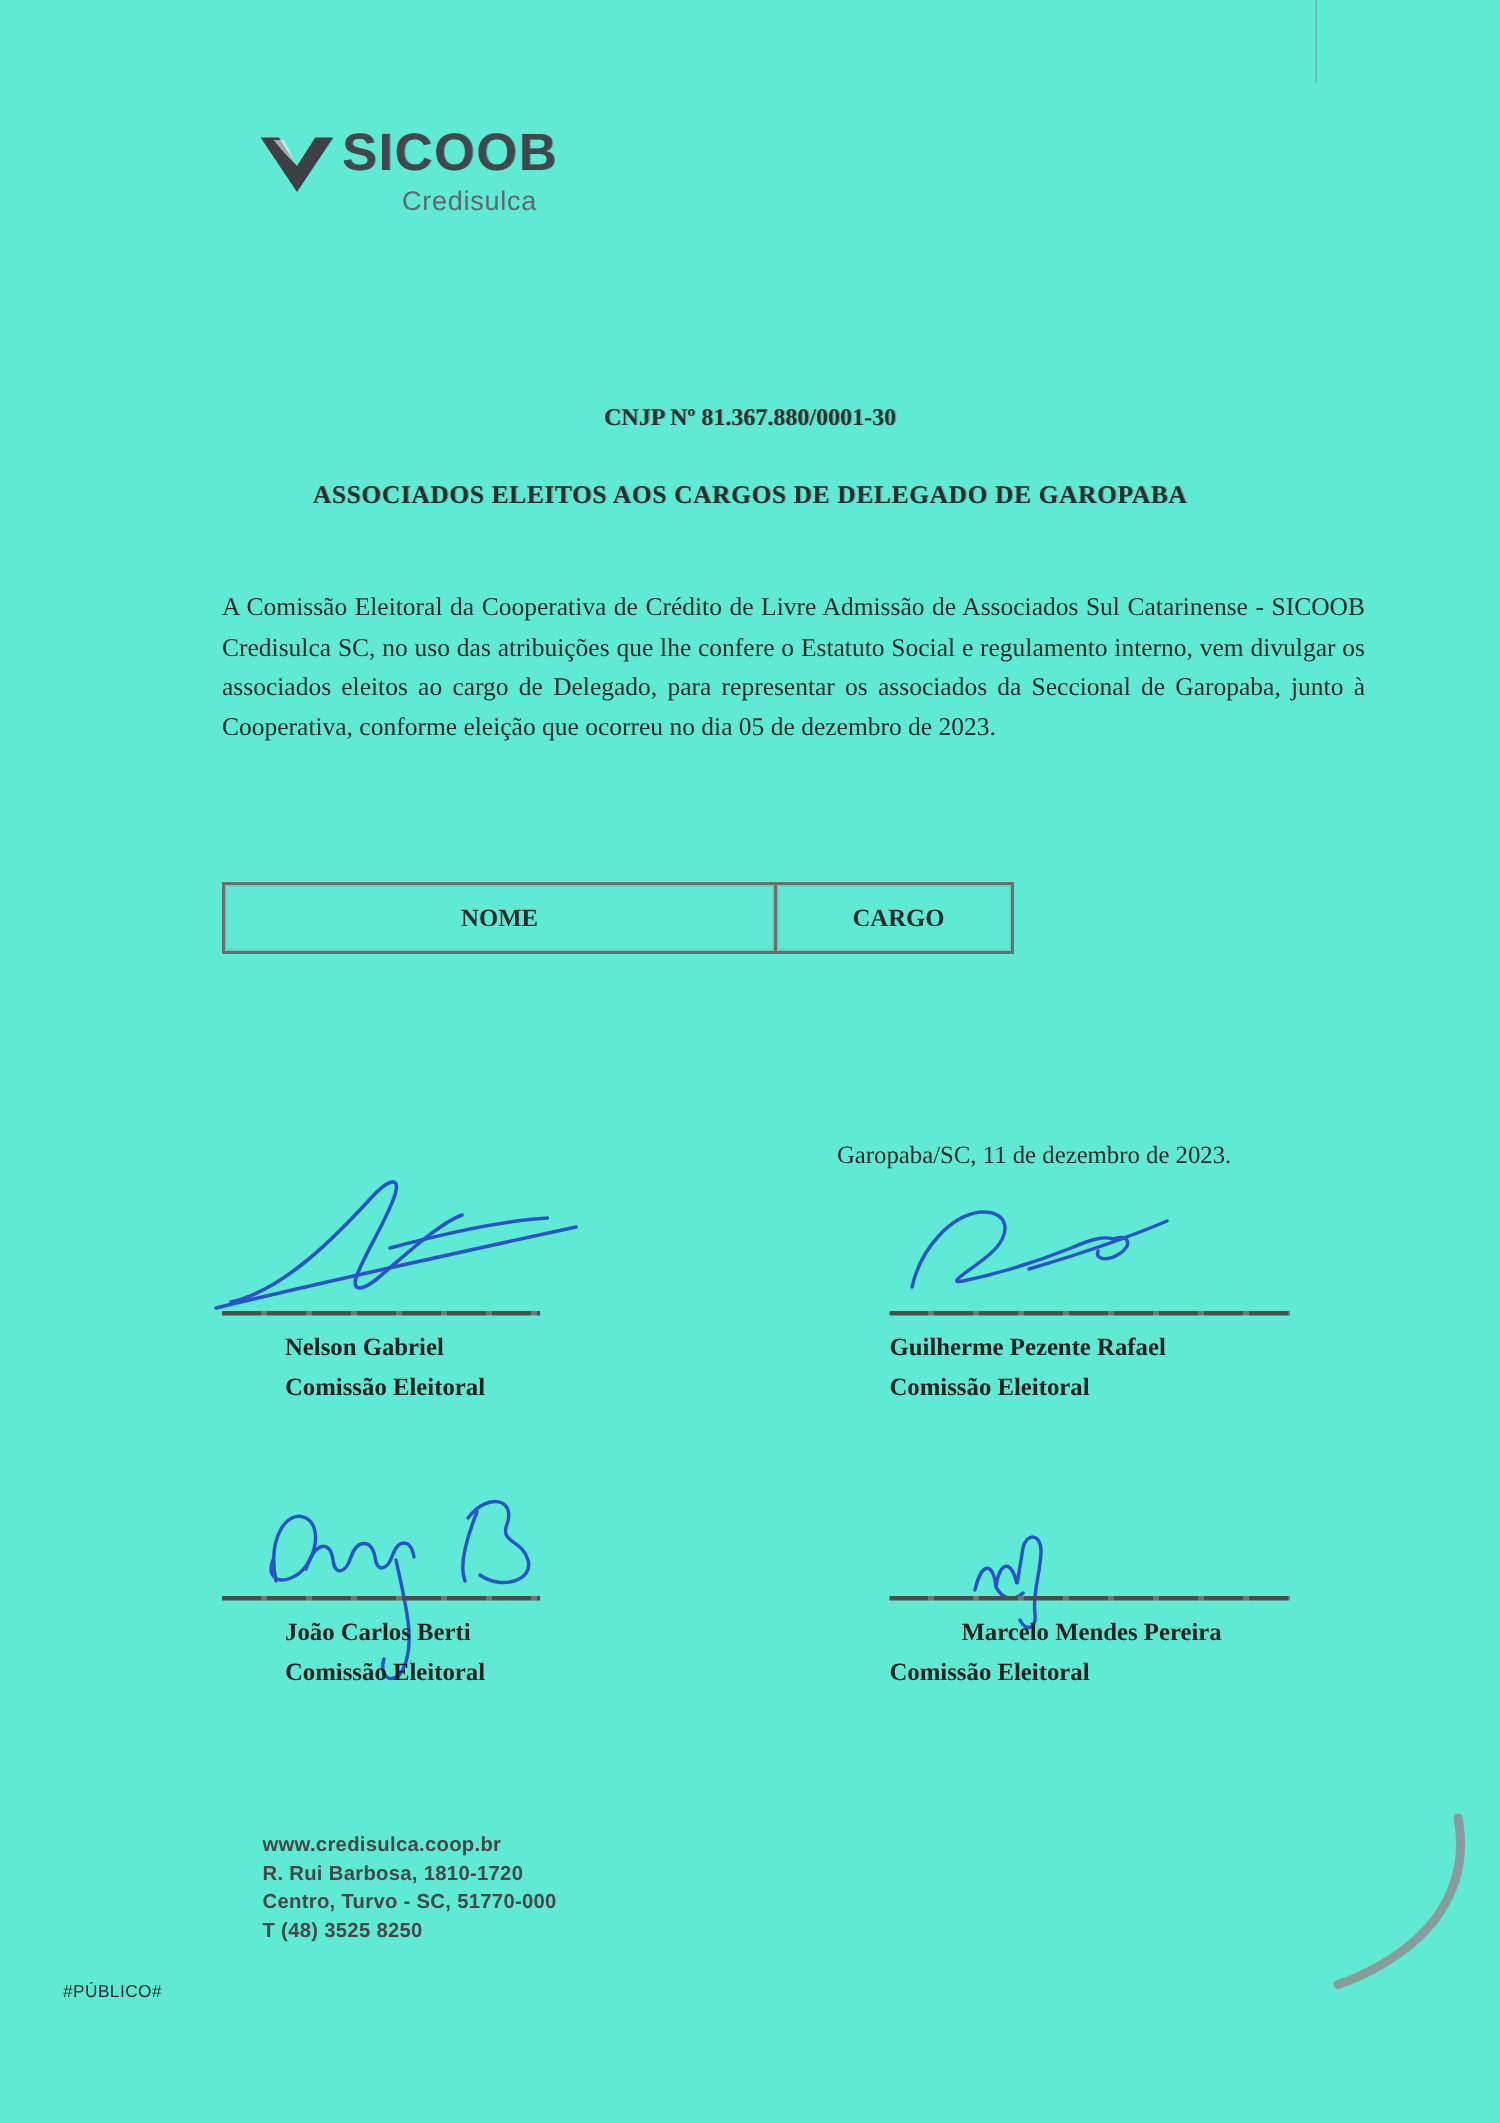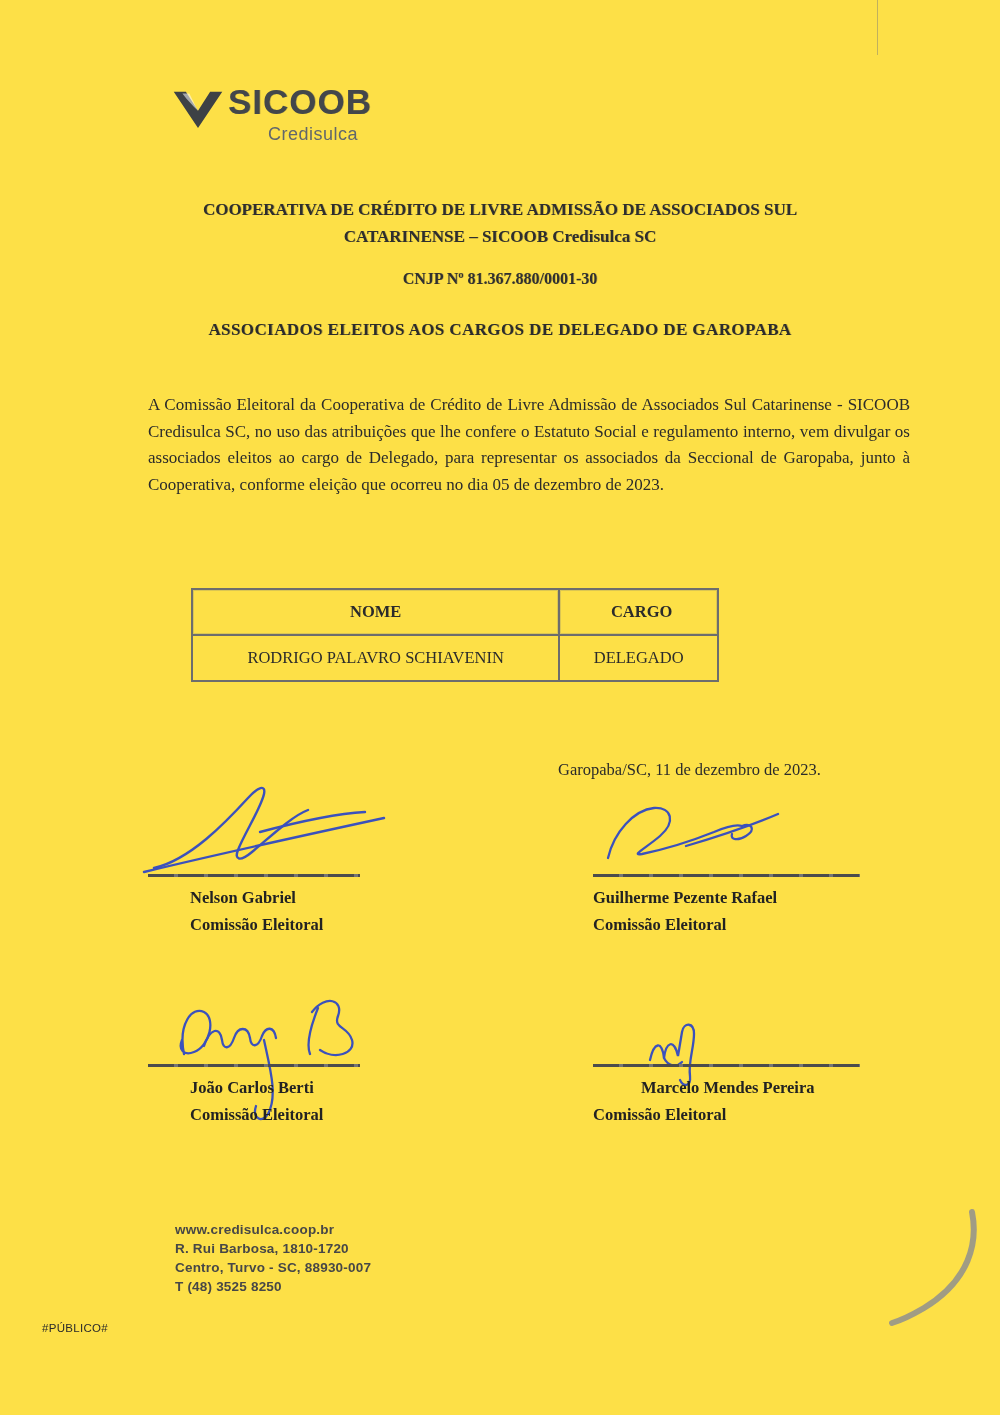--- a/index.html
+++ b/index.html
@@ -2,21 +2,21 @@
 <html><head>
 <meta charset="utf-8">
 <style>
   * { margin:0; padding:0; box-sizing:border-box; }
   html,body { background:#ffffff; }
   body { font-family:"Liberation Serif", serif; }
 
   .page {
     position:relative;
     width:1000px; height:1415px;
-    background:#fde047;
+    background:#5eead4;
     overflow:hidden;
     color:#2c2c2c;
   }
 
   
   .logo-block { position:absolute; left:172px; top:82px; }
   .logo-icon { position:absolute; left:0; top:6px; width:52px; height:42px; }
   .logo-brand {
     position:absolute; left:56px; top:0;
     font-family:"Liberation Sans", sans-serif;
@@ -52,21 +52,21 @@
   
   .doc-paragraph {
     position:absolute; left:148px; top:392px; width:762px;
     font-size:17px; line-height:26.5px; text-align:justify; color:#2b2b2b;
   }
 
   
   table.delegates {
     position:absolute; left:148px; top:588px; width:528px;
     border-collapse:collapse;
-    font-size:16.5px; color:#2b2b2b;margin-left:43px;
+    font-size:16.5px; color:#2b2b2b;
   }
   table.delegates th, table.delegates td {
     border:2px solid #6d6d6d;
     text-align:center; vertical-align:middle;
     height:46px; padding:2px 10px;
   }
   table.delegates th { font-weight:bold; box-shadow:inset 0 0 0 1px rgba(120,120,120,0.25); }
   table.delegates .col-nome { width:390px; }
   table.delegates .col-cargo { width:163px;padding-left:16px; }
 
@@ -121,43 +121,35 @@
 
   <div class="logo-block">
     <svg class="logo-icon" viewBox="0 0 60 48">
       <path d="M2,4 L30,46 L58,4 L44,4 L30,26 L16,4 Z" fill="#3d4145"></path>
       <path d="M12,6 C18,14 24,20 30,26 C26,18 22,10 20,6 Z" fill="#fefefe" opacity="0.55"></path>
     </svg>
     <div class="logo-brand">SICOOB</div>
     <div class="logo-sub">Credisulca</div>
   </div>
 
-  <div class="doc-title ghost">
-    <div>COOPERATIVA DE CRÉDITO DE LIVRE ADMISSÃO DE ASSOCIADOS SUL</div>
-    <div>CATARINENSE – SICOOB Credisulca SC</div>
-  </div>
 
   <div class="doc-reg ghost">CNJP Nº 81.367.880/0001-30</div>
 
   <div class="doc-subject ghost">ASSOCIADOS ELEITOS AOS CARGOS DE DELEGADO DE GAROPABA</div>
 
   <p class="doc-paragraph">A Comissão Eleitoral da Cooperativa de Crédito de Livre Admissão de Associados Sul Catarinense - SICOOB Credisulca SC, no uso das atribuições que lhe confere o Estatuto Social e regulamento interno, vem divulgar os associados eleitos ao cargo de Delegado, para representar os associados da Seccional de Garopaba, junto à Cooperativa, conforme eleição que ocorreu no dia 05 de dezembro de 2023.</p>
 
   <table class="delegates">
     <thead>
       <tr>
         <th class="col-nome">NOME</th>
         <th class="col-cargo">CARGO</th>
       </tr>
     </thead>
     <tbody>
-      <tr>
-        <td>RODRIGO PALAVRO SCHIAVENIN</td>
-        <td>DELEGADO</td>
-      </tr>
     </tbody>
   </table>
 
   <div class="dateline">Garopaba/SC, 11 de dezembro de 2023.</div>
 
   <svg class="sig-svg" style="left:140px; top:772px;" width="250" height="105" viewBox="0 0 250 105">
     <g fill="none" stroke="#2742c9" stroke-width="2.4" stroke-linecap="round" opacity="0.9">
       <path d="M 14,96 C 50,88 86,50 108,26 C 118,15 126,12 124,22 C 121,36 104,62 98,78 C 94,88 100,90 112,80 C 130,65 152,44 168,38"></path>
       <path d="M 4,100 C 70,84 170,62 244,46"></path>
       <path d="M 120,60 C 150,52 190,42 225,40"></path>
@@ -197,21 +189,21 @@
       <path d="M 26,40 C 30,48 38,50 44,44"></path>
     </g>
   </svg>
   <div class="sig-line" style="left:593px; top:1064px; width:267px;"></div>
   <div class="sig-name" style="left:593px; top:1078px;margin-left:48px;">Marcelo Mendes Pereira</div>
   <div class="sig-role" style="left:593px; top:1105px;">Comissão Eleitoral</div>
 
   <div class="footer-block">
     <div>www.credisulca.coop.br</div>
     <div>R. Rui Barbosa, 1810-1720</div>
-    <div>Centro, Turvo - SC, 88930-007</div>
+    <div>Centro, Turvo - SC, 51770-000</div>
     <div>T (48) 3525 8250</div>
   </div>
 
   <svg class="page-curl" viewBox="0 0 100 120">
     <path d="M 92,4 C 98,34 90,72 44,100 C 32,107 22,112 12,115" fill="none" stroke="#8f8f8f" stroke-width="6" stroke-linecap="round" opacity="0.85"></path>
   </svg>
 
   <div class="classification">#PÚBLICO#</div>
 
 </div>

